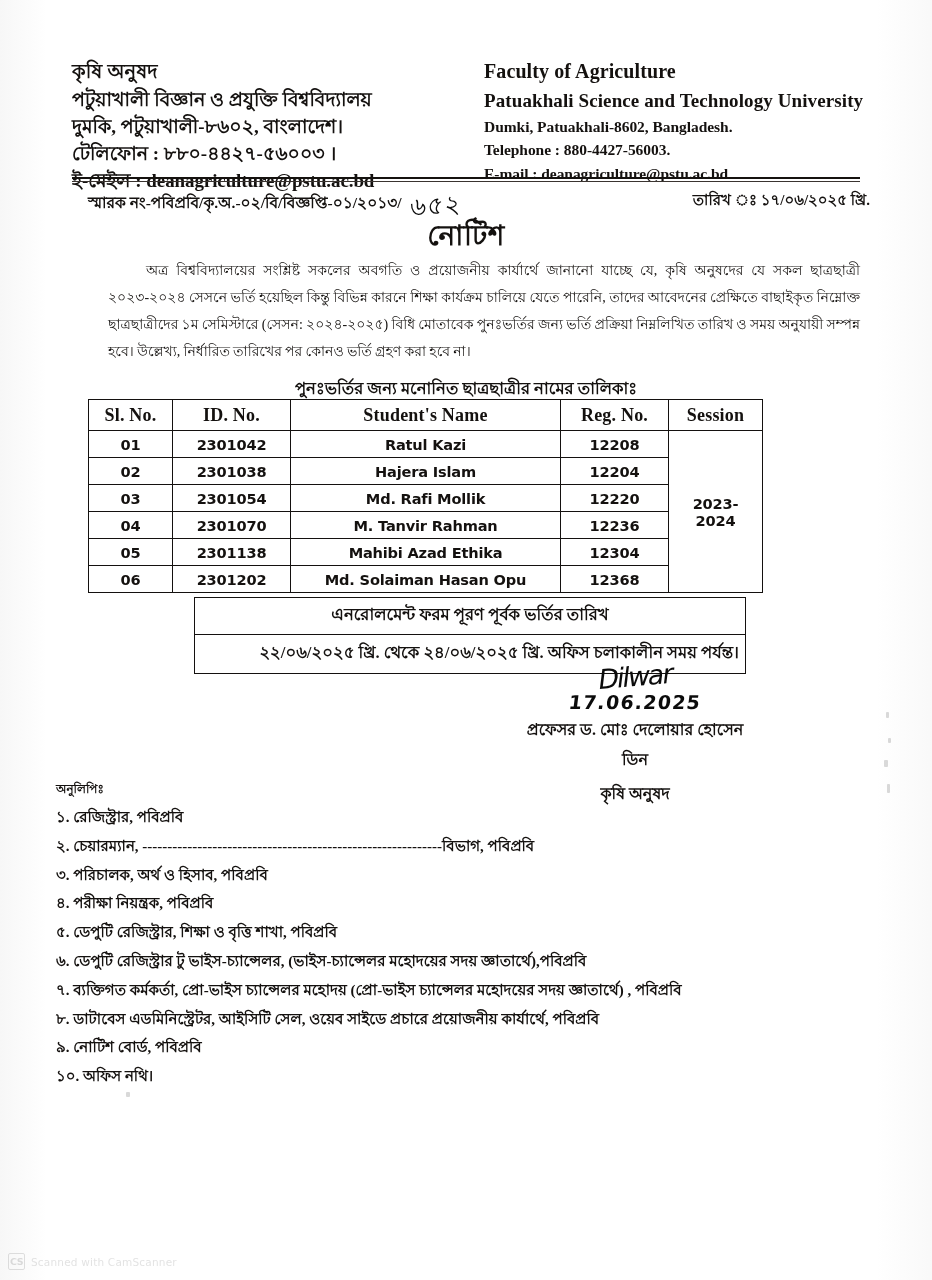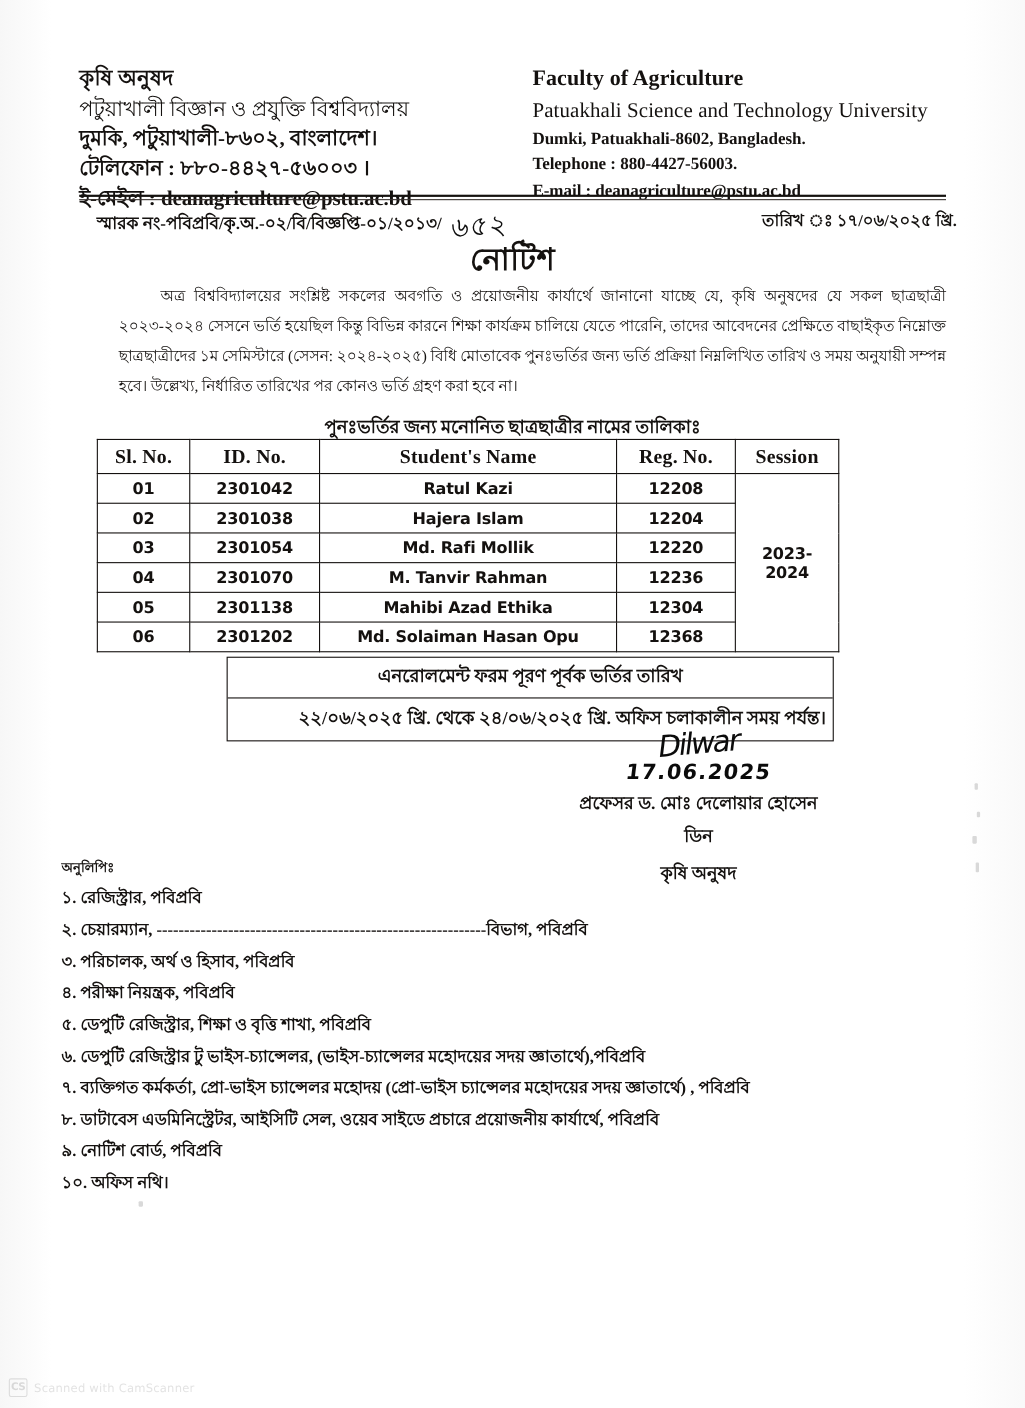--- a/index.html
+++ b/index.html
@@ -52,41 +52,41 @@
     line-height: 1.38;
   }
   .bn-faculty {
     font-family: "Liberation Serif", "DejaVu Serif", serif;
     font-size: 19.5px;
     font-weight: 700;
     letter-spacing: .2px;
   }
   .bn-univ {
     font-size: 19px;
-    font-weight: 400;
+    font-weight: 700;
     margin-top: 1px;
   }
   .bn-addr, .bn-tel, .bn-mail {
     font-size: 19px;
     font-weight: 600;
     margin-top: 0;
   }
   .bn-mail .mailval {
     font-family: "Liberation Serif", serif;
     font-weight: 700;
     letter-spacing: -0.1px;
   }
   .en-faculty {
     font-size: 20px;
     font-weight: 700;
     letter-spacing: .1px;
   }
   .en-univ {
     font-size: 19px;
-    font-weight: 400;
+    font-weight: 700;
     margin-top: 2px;
     letter-spacing: .1px;
   }
   .en-addr, .en-tel, .en-mail {
     font-size: 15.5px;
     font-weight: 700;
     margin-top: 2px;
     letter-spacing: -0.05px;
   }
 
@@ -209,21 +209,21 @@
   td.c-sess { width: 94px;  font-size: 15px; }
   th.h-sl   { width: 84px; }
   th.h-id   { width: 118px; }
   th.h-name { width: 270px; }
   th.h-reg  { width: 108px; }
   th.h-sess { width: 94px; }
 
   
   .enroll-box {
     position: absolute;
-    left: 206px; top: 597px;
+    left: 194px; top: 597px;
     width: 552px;
     border: 1.6px solid #14110f;
   }
   .enroll-head {
     text-align: center;
     font-size: 16.5px;
     font-weight: 700;
     padding: 4px 6px 5px;
     border-bottom: 1.6px solid #14110f;
   }

